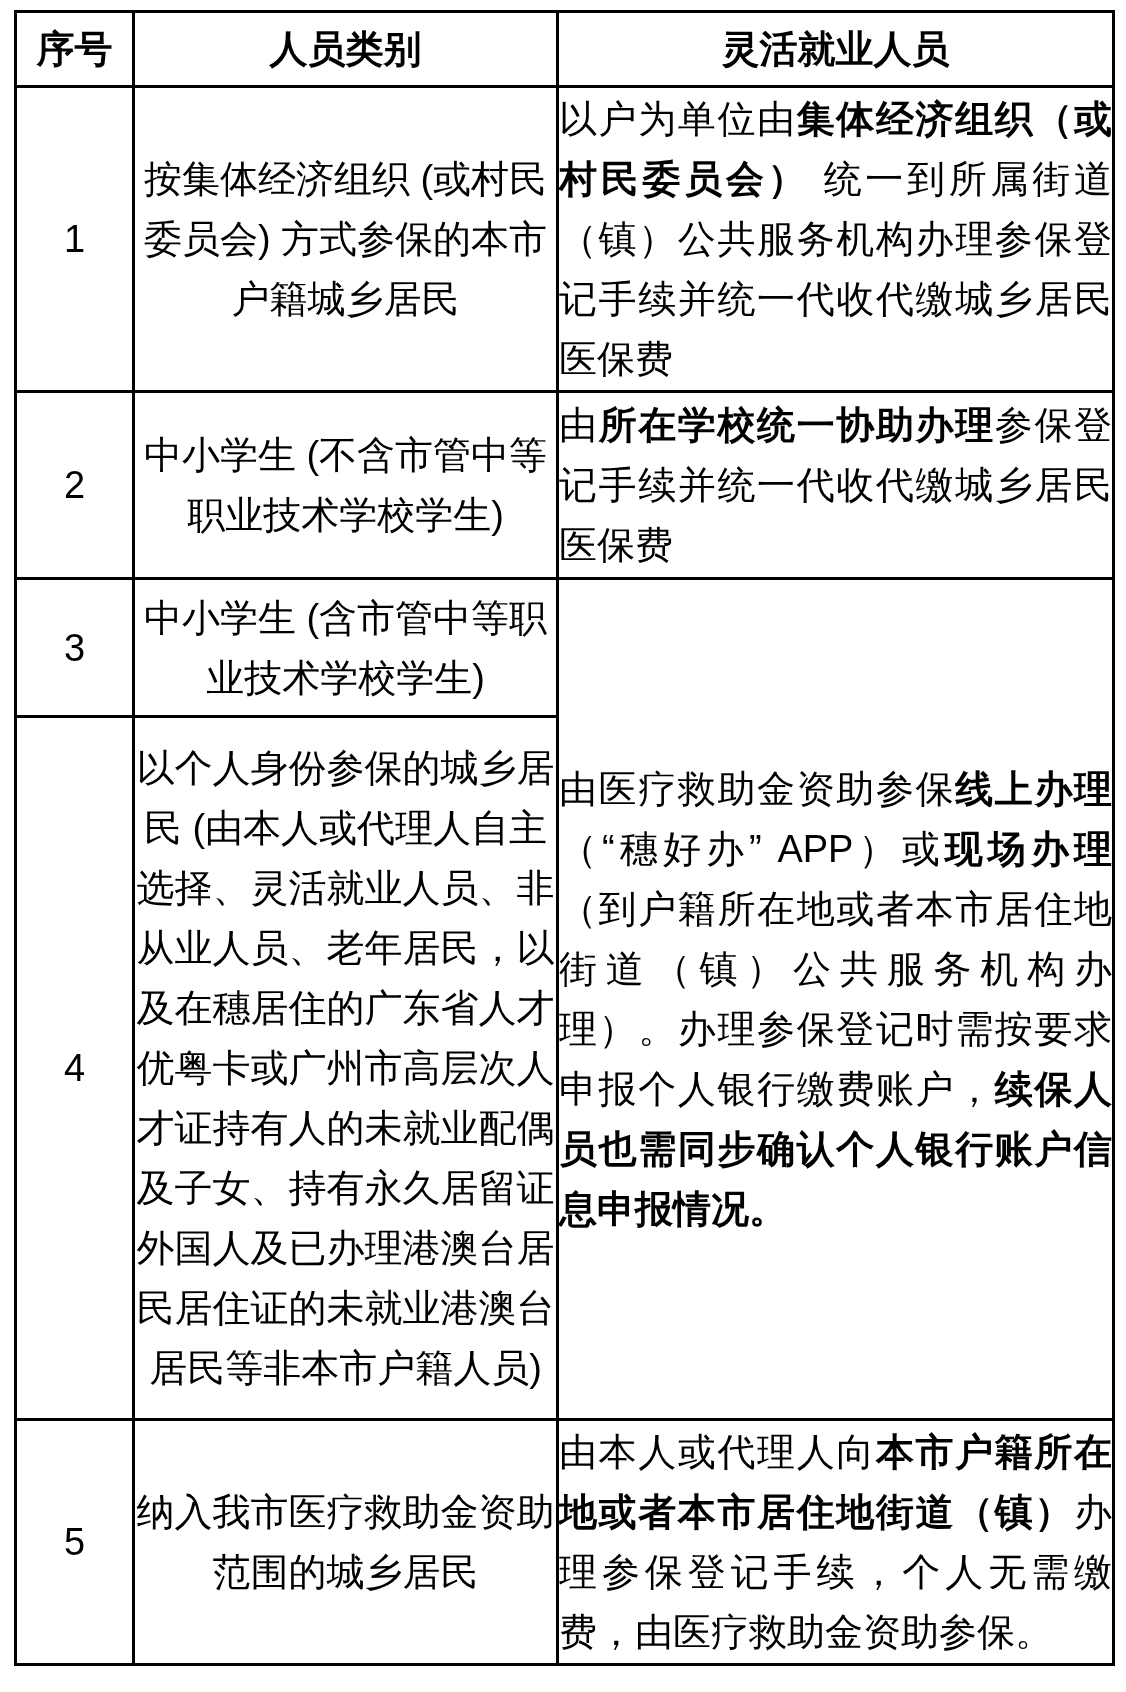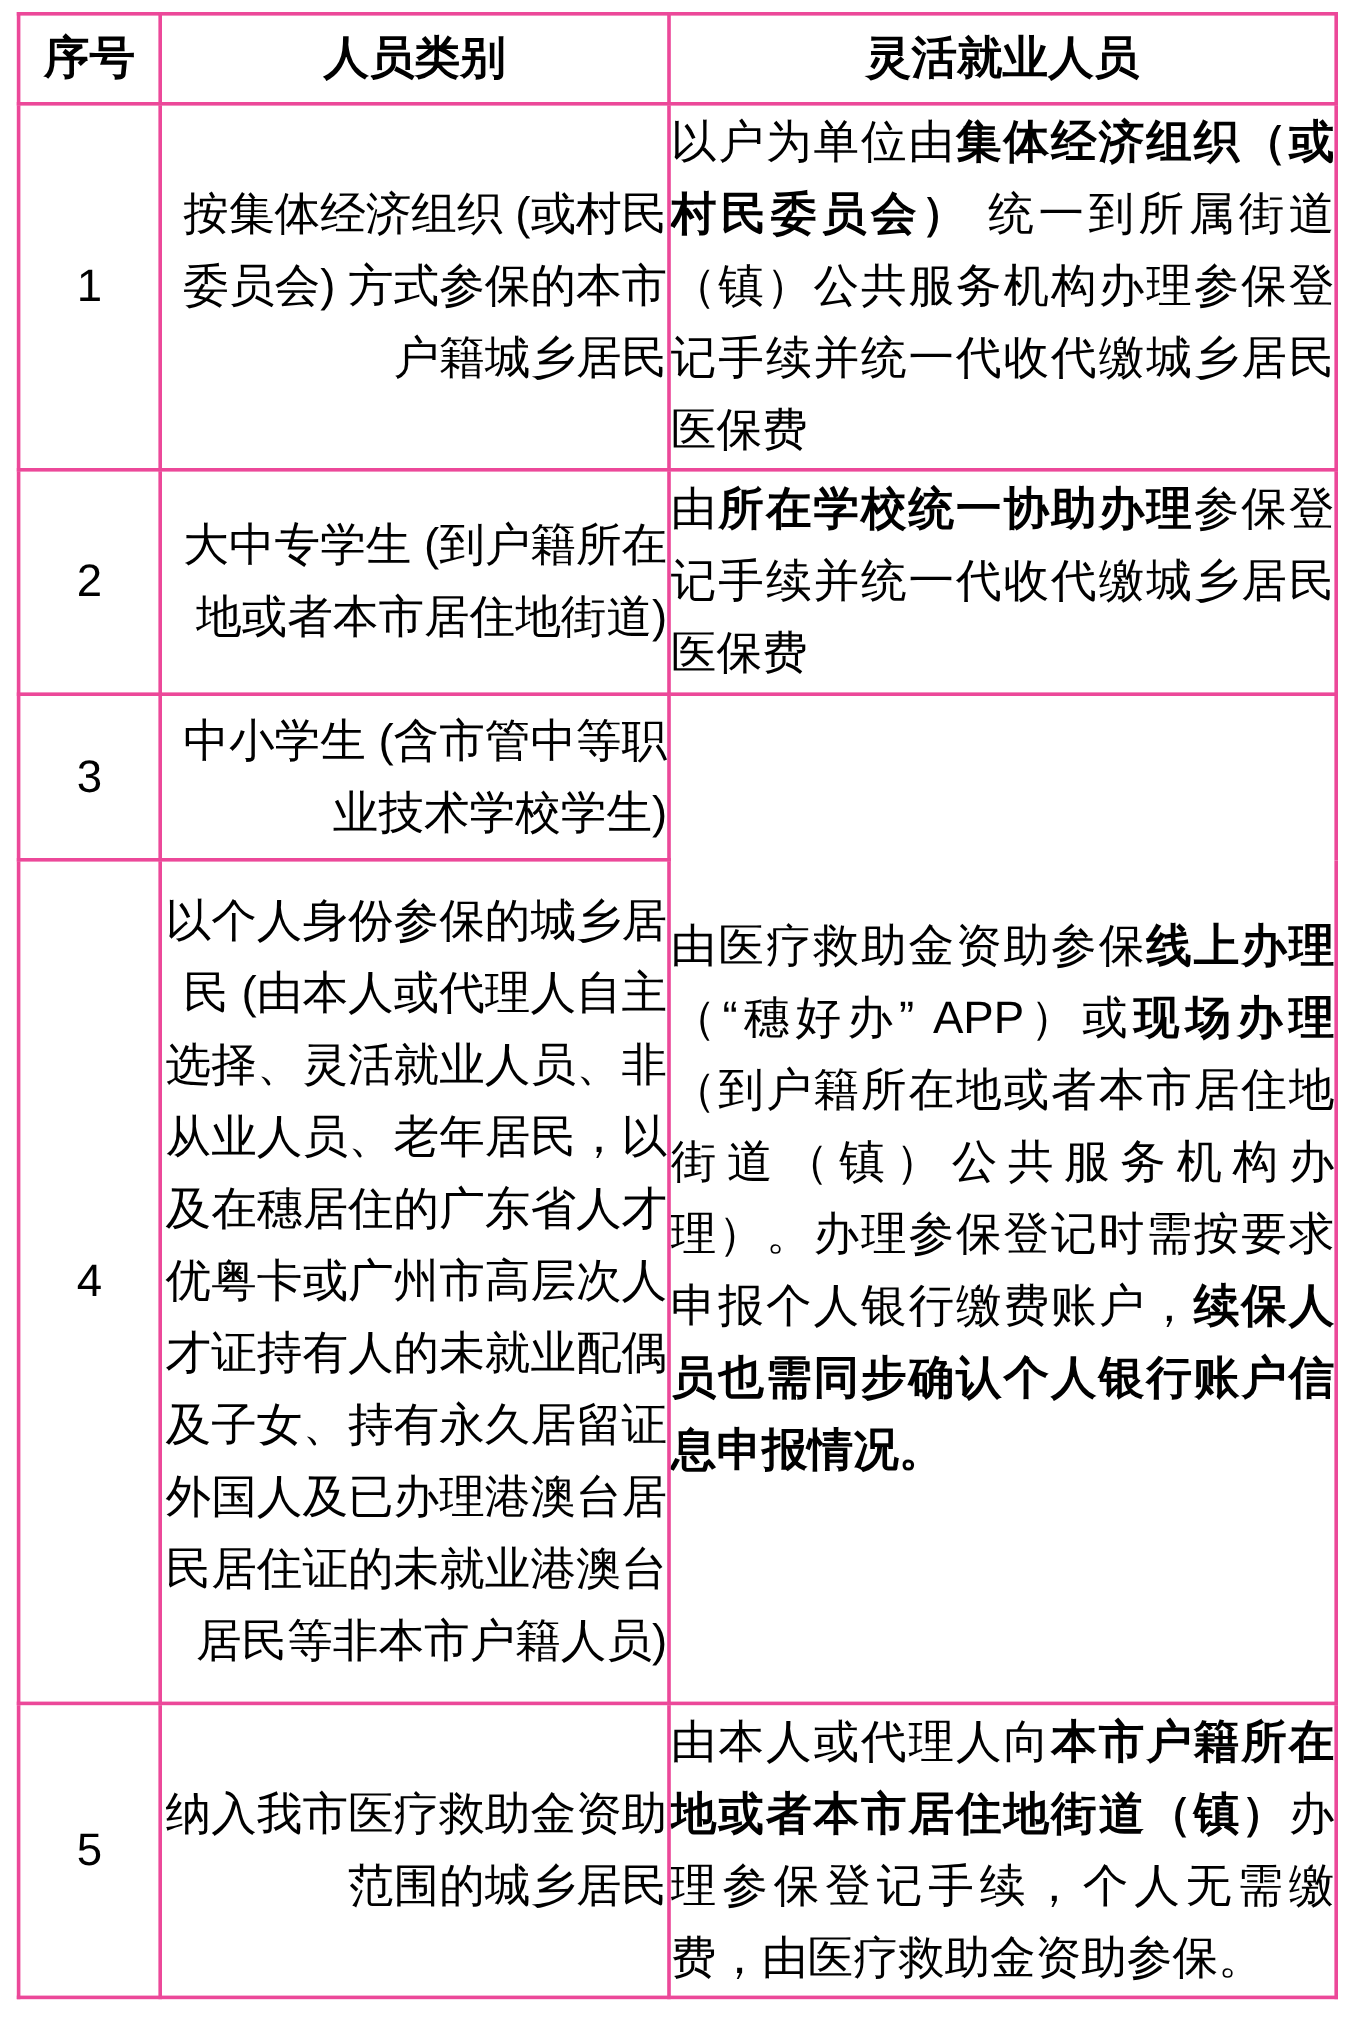--- a/index.html
+++ b/index.html
@@ -18,37 +18,37 @@
     padding: 10px 14px 0 14px;
     box-sizing: border-box;
   }
   table.grid {
     border-collapse: collapse;
     table-layout: fixed;
     width: 1098px;
   }
   table.grid th,
   table.grid td {
-    border: 3px solid #ec4899;
+    border: 3px solid #000000;
     vertical-align: middle;
     font-size: 38px;
     line-height: 60px;
     padding: 0;
     overflow: hidden;
     word-break: normal;
   }
   table.grid th {
     font-weight: 700;
     text-align: center;
   }
   td.num {
     text-align: center;
   }
   td.cat {
-    text-align: right;
+    text-align: center;
     padding: 8px 8px;
   }
   td.chan {
     text-align: justify;
     padding: 10px 10px;
   }
   td.chan b, td.chan .b {
     font-weight: 700;
   }
   tr.r-head { height: 75px; }
@@ -76,21 +76,21 @@
       </tr>
     </thead>
     <tbody>
       <tr class="r1">
         <td class="num">1</td>
         <td class="cat">按集体经济组织 (或村民委员会) 方式参保的本市户籍城乡居民</td>
         <td class="chan"><span>以户为单位由</span><b>集体经济组织（或村民委员会）</b><span> 统一到所属街道（镇）公共服务机构办理参保登记手续并统一代收代缴城乡居民医保费</span></td>
       </tr>
       <tr class="r2">
         <td class="num">2</td>
-        <td class="cat">大中专学生 (到户籍所在地或者本市居住地街道)</td>
+        <td class="cat">中小学生 (不含市管中等职业技术学校学生)</td>
         <td class="chan"><span>由</span><b>所在学校统一协助办理</b><span>参保登记手续并统一代收代缴城乡居民医保费</span></td>
       </tr>
       <tr class="r3">
         <td class="num">3</td>
         <td class="cat">中小学生 (含市管中等职业技术学校学生)</td>
         <td class="chan" rowspan="2"><span>由医疗救助金资助参保</span><b>线上办理</b><span>（“穗好办” APP）或</span><b>现场办理</b><span>（到户籍所在地或者本市居住地街道（镇）公共服务机构办理）。办理参保登记时需按要求申报个人银行缴费账户，</span><b>续保人员也需同步确认个人银行账户信息申报情况。</b></td>
       </tr>
       <tr class="r4">
         <td class="num">4</td>
         <td class="cat">以个人身份参保的城乡居民 (由本人或代理人自主选择、灵活就业人员、非从业人员、老年居民，以及在穗居住的广东省人才优粤卡或广州市高层次人才证持有人的未就业配偶及子女、持有永久居留证外国人及已办理港澳台居民居住证的未就业港澳台居民等非本市户籍人员)</td>

